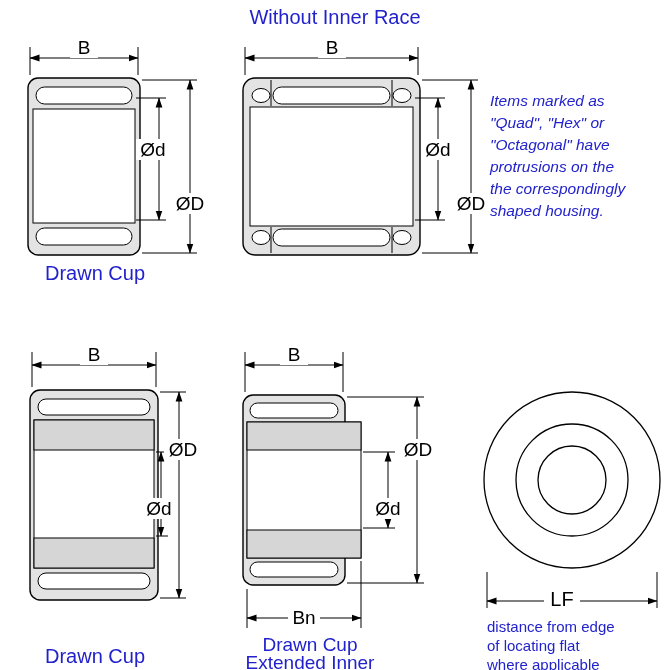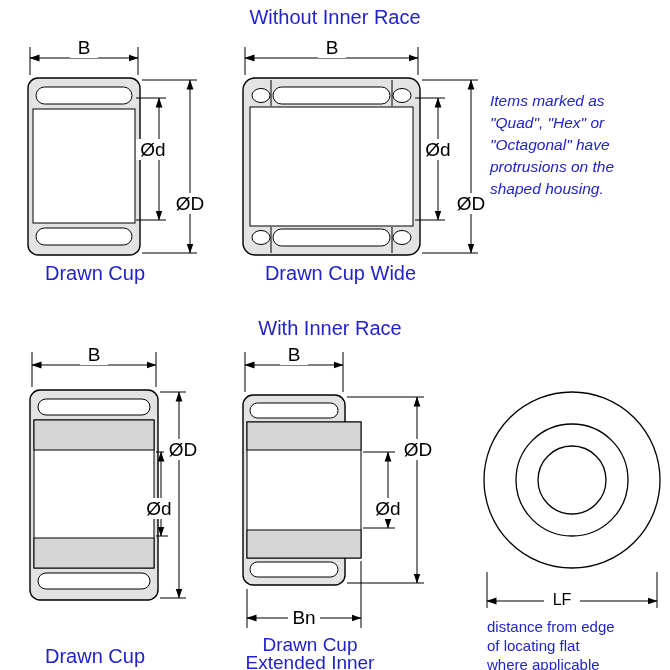--- a/index.html
+++ b/index.html
@@ -125,32 +125,31 @@
       <circle cx="572" cy="480" r="34" stroke-width="1.3"></circle>
     </g>
     <g stroke="#000" stroke-width="1">
       <line x1="487" y1="572" x2="487" y2="608"></line>
       <line x1="657" y1="572" x2="657" y2="608"></line>
       <line x1="487" y1="601" x2="657" y2="601" marker-start="url(#arr)" marker-end="url(#arr)"></line>
     </g>
   </svg>
 
   <div class="txt title blue" style="left:0; top:6px; width:670px;">Without Inner Race</div>
-  <div class="txt title blue" style="left:0; top:317px; width:660px;">With Inner Race</div>
 
   <div class="txt note blue" style="left:490px; top:90px; width:180px;font-style:italic;">
     <div>Items marked as</div>
     <div>"Quad", "Hex" or</div>
     <div>"Octagonal" have</div>
     <div>protrusions on the</div>
+    <div>the correspondingly</div>
     <div>shaped housing.</div>
   </div>
 
   <div class="txt caption blue" style="left:20px; top:262px; width:150px; font-size:20px;">Drawn Cup</div>
-  <div class="txt caption blue" style="left:252px; top:262px; width:177px; font-size:20px;">Drawn Cup Wide</div>
   <div class="txt caption blue" style="left:25px; top:645px; width:140px; font-size:20px;">Drawn Cup</div>
   <div class="txt blue" style="left:240px; top:636px; width:140px; text-align:center;">
     <div style="font-size:19px; line-height:18px;">Drawn Cup</div>
     <div style="font-size:19px; line-height:18px;">Extended Inner</div>
   </div>
   <div class="txt smallnote blue" style="left:487px; top:617px; width:178px;">
     <div>distance from edge</div>
     <div>of locating flat</div>
     <div>where applicable</div>
   </div>
@@ -165,15 +164,15 @@
 
   <div class="dimlabel" style="left:80px; top:344px; width:28px;">B</div>
   <div class="dimlabel" style="left:164px; top:439px; width:38px;">ØD</div>
   <div class="dimlabel" style="left:141px; top:498px; width:36px;">Ød</div>
 
   <div class="dimlabel" style="left:280px; top:344px; width:28px;">B</div>
   <div class="dimlabel" style="left:398px; top:439px; width:40px;">ØD</div>
   <div class="dimlabel" style="left:370px; top:498px; width:36px;">Ød</div>
   <div class="dimlabel" style="left:288px; top:607px; width:32px;">Bn</div>
 
-  <div class="dimlabel" style="left:544px; top:589px; width:36px; font-size:16px;">LF</div>
+  <div class="dimlabel" style="left:544px; top:589px; width:36px; font-size:20px;">LF</div>
 
 </div>
 
 </body></html>

